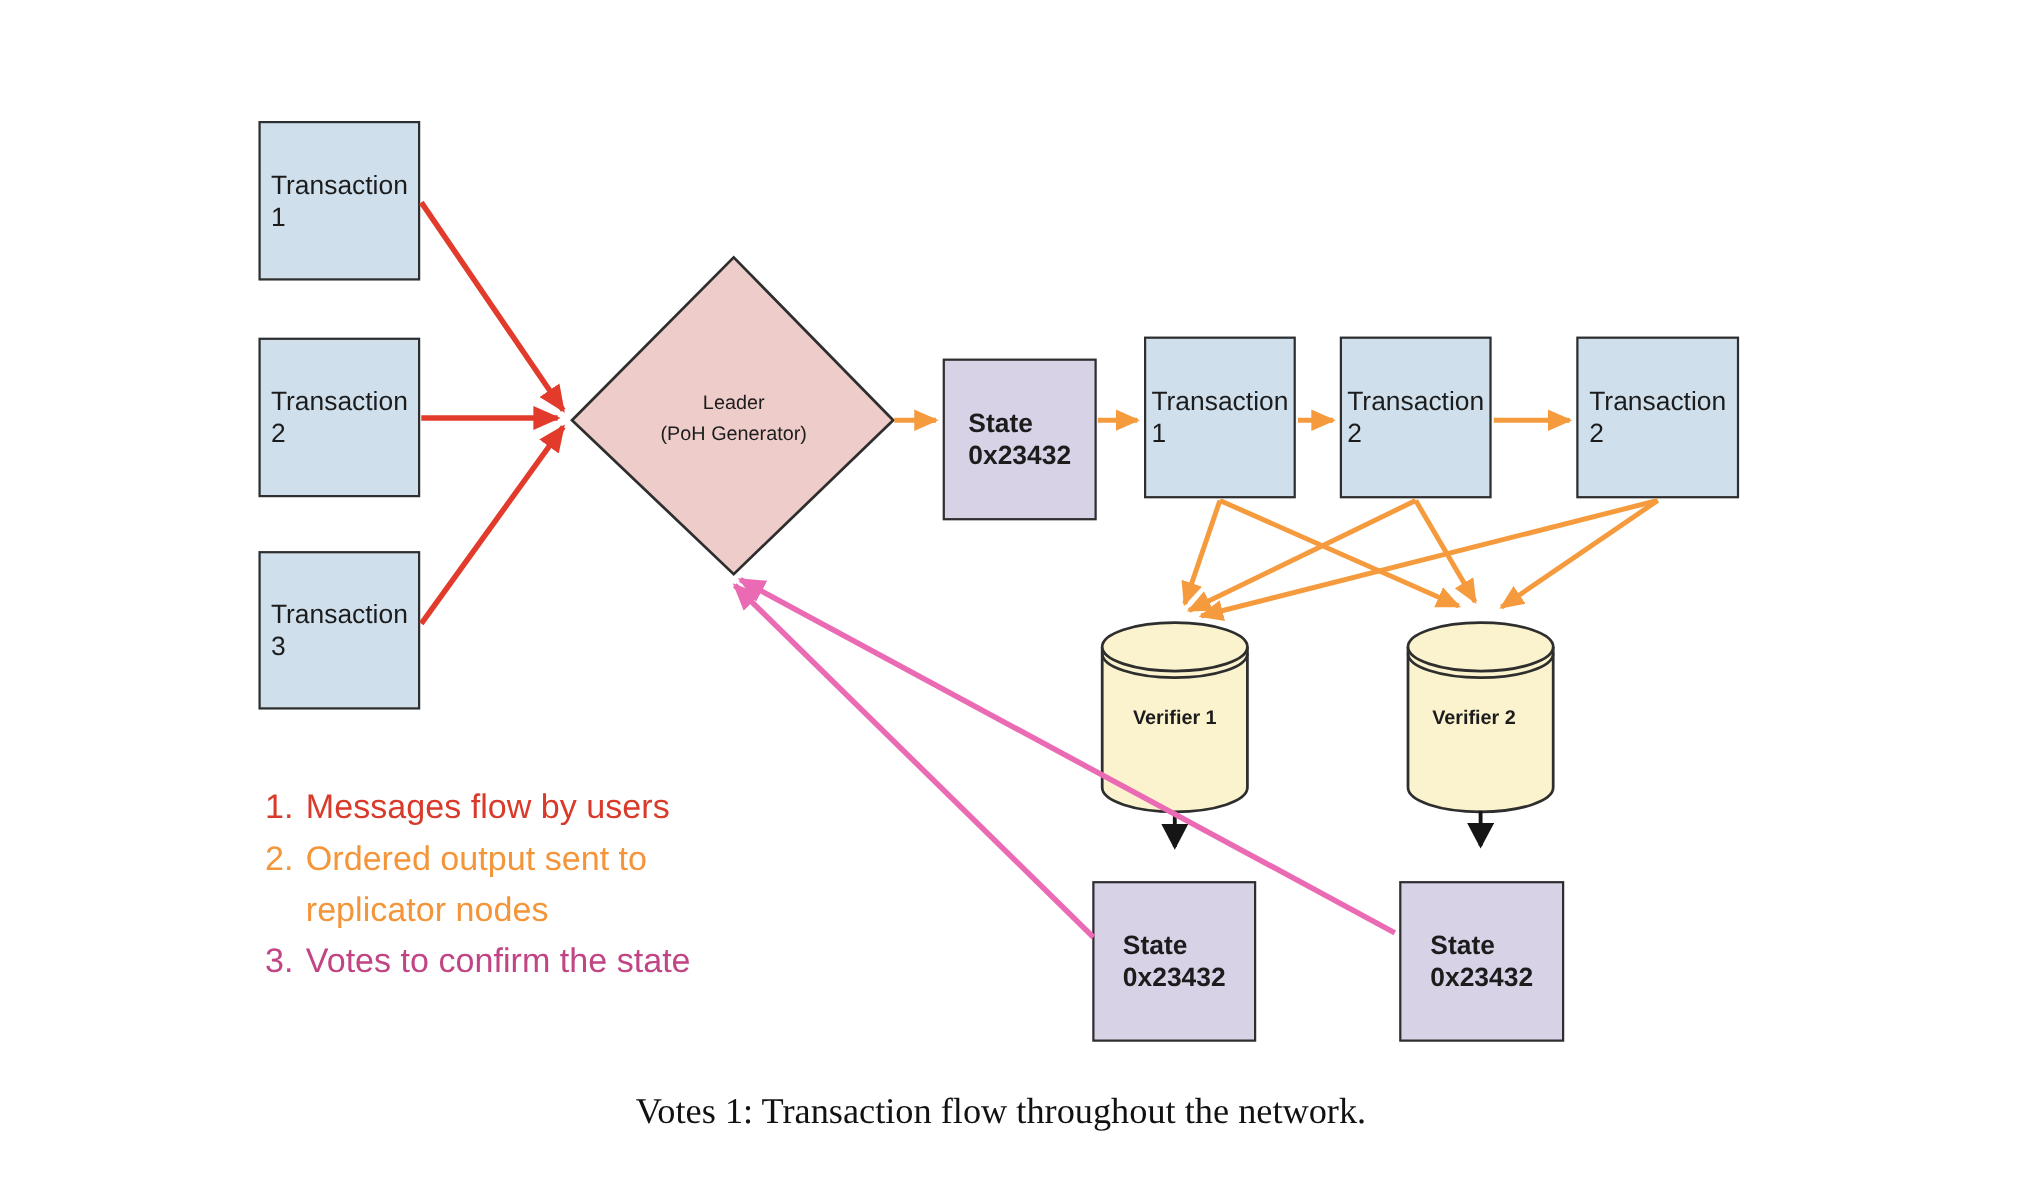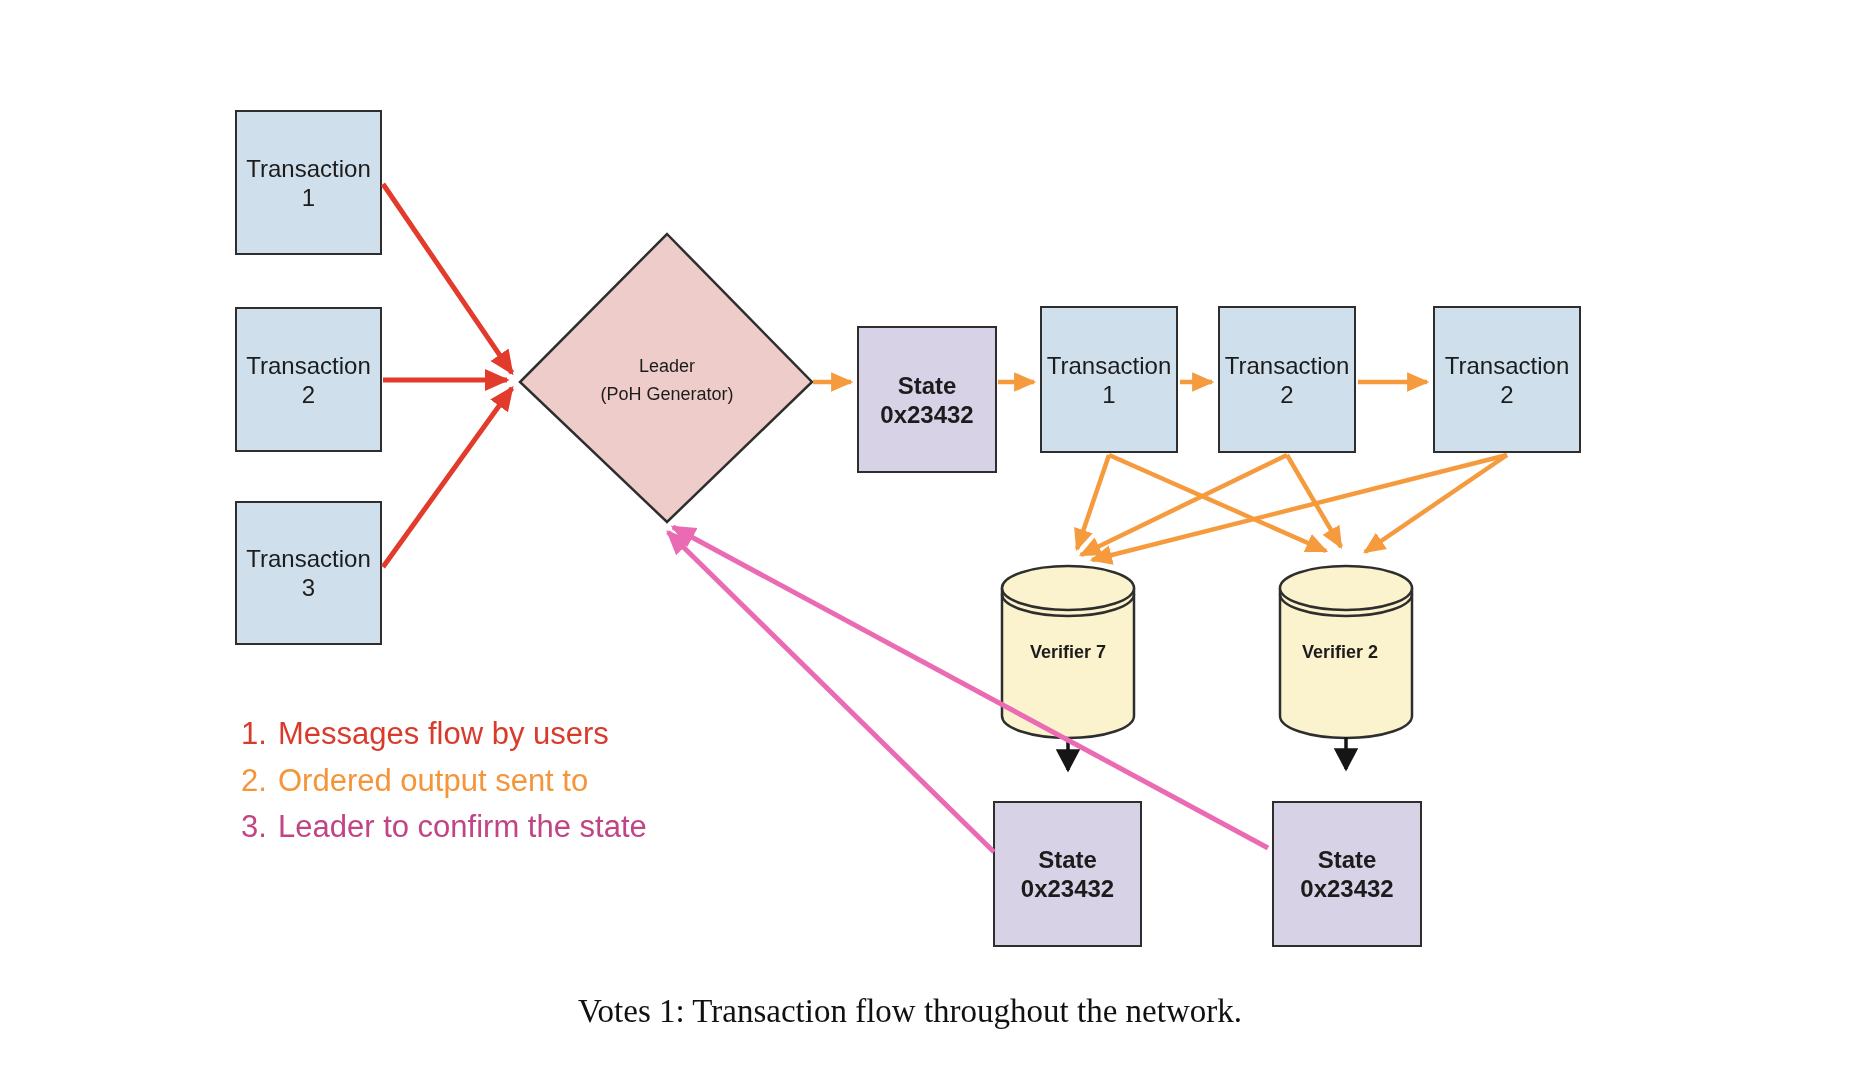--- a/index.html
+++ b/index.html
@@ -8,21 +8,21 @@
     font-family:"Liberation Sans",sans-serif;color:var(--text,#1c1c1c);
   }
   .layer{position:absolute;left:0;top:0;width:1857px;height:1081px;pointer-events:none;}
   #shapes{z-index:0;}
   #nodes{z-index:1;}
   #lines{z-index:2;}
   #annot{z-index:3;}
 
   .box{
     position:absolute;box-sizing:border-box;border:2.5px solid var(--border,#2e2e2e);
-    display:flex;align-items:center;justify-content:center;text-align:center;
+    display:flex;align-items:center;justify-content:center;
   }
   .box.blue{background:var(--box-blue,#cfdfeb);}
   .box.purple{background:var(--box-purple,#d8d2e7);margin-top:20px;}
   .box-label{font-size:24px;line-height:29px;color:var(--text,#1c1c1c);}
   .bold .box-label{font-weight:bold;}
 
   .free-label{
     position:absolute;text-align:center;font-size:18px;line-height:28px;color:var(--text,#1c1c1c);
   }
   .free-label.bold{font-weight:bold;}
@@ -109,21 +109,21 @@
       </div>
     </div>
 
     <div class="box blue" style="left:1433px;top:306px;width:148px;height:147px;">
       <div class="box-label">
         <div>Transaction</div>
         <div>2</div>
       </div>
     </div>
 
-    <div class="free-label bold" style="left:1002px;top:638px;width:132px;">Verifier 7</div>
+    <div class="free-label bold" style="left:1002px;top:638px;width:132px;">Verifier 1</div>
     <div class="free-label bold" style="left:1280px;top:638px;width:120px;">Verifier 2</div>
 
     <div class="box purple bold" style="left:993px;top:781px;width:149px;height:146px;">
       <div class="box-label">
         <div>State</div>
         <div>0x23432</div>
       </div>
     </div>
 
     <div class="box purple bold" style="left:1272px;top:781px;width:150px;height:146px;">
@@ -176,24 +176,25 @@
   <div id="annot" class="layer">
     <div class="legend">
       <div class="legend-row" style="color: rgb(216, 59, 43);">
         <span>1.</span>
         <span>Messages flow by users</span>
       </div>
       <div class="legend-row" style="color: rgb(244, 149, 58);">
         <span>2.</span>
         <span>
           <div>Ordered output sent to</div>
+          <div>replicator nodes</div>
         </span>
       </div>
       <div class="legend-row" style="color: rgb(193, 68, 132);">
         <span>3.</span>
-        <span>Leader to confirm the state</span>
+        <span>Votes to confirm the state</span>
       </div>
     </div>
 
     <div class="caption">Votes 1: Transaction flow throughout the network.</div>
   </div>
 
 </div>
 
 </body></html>

